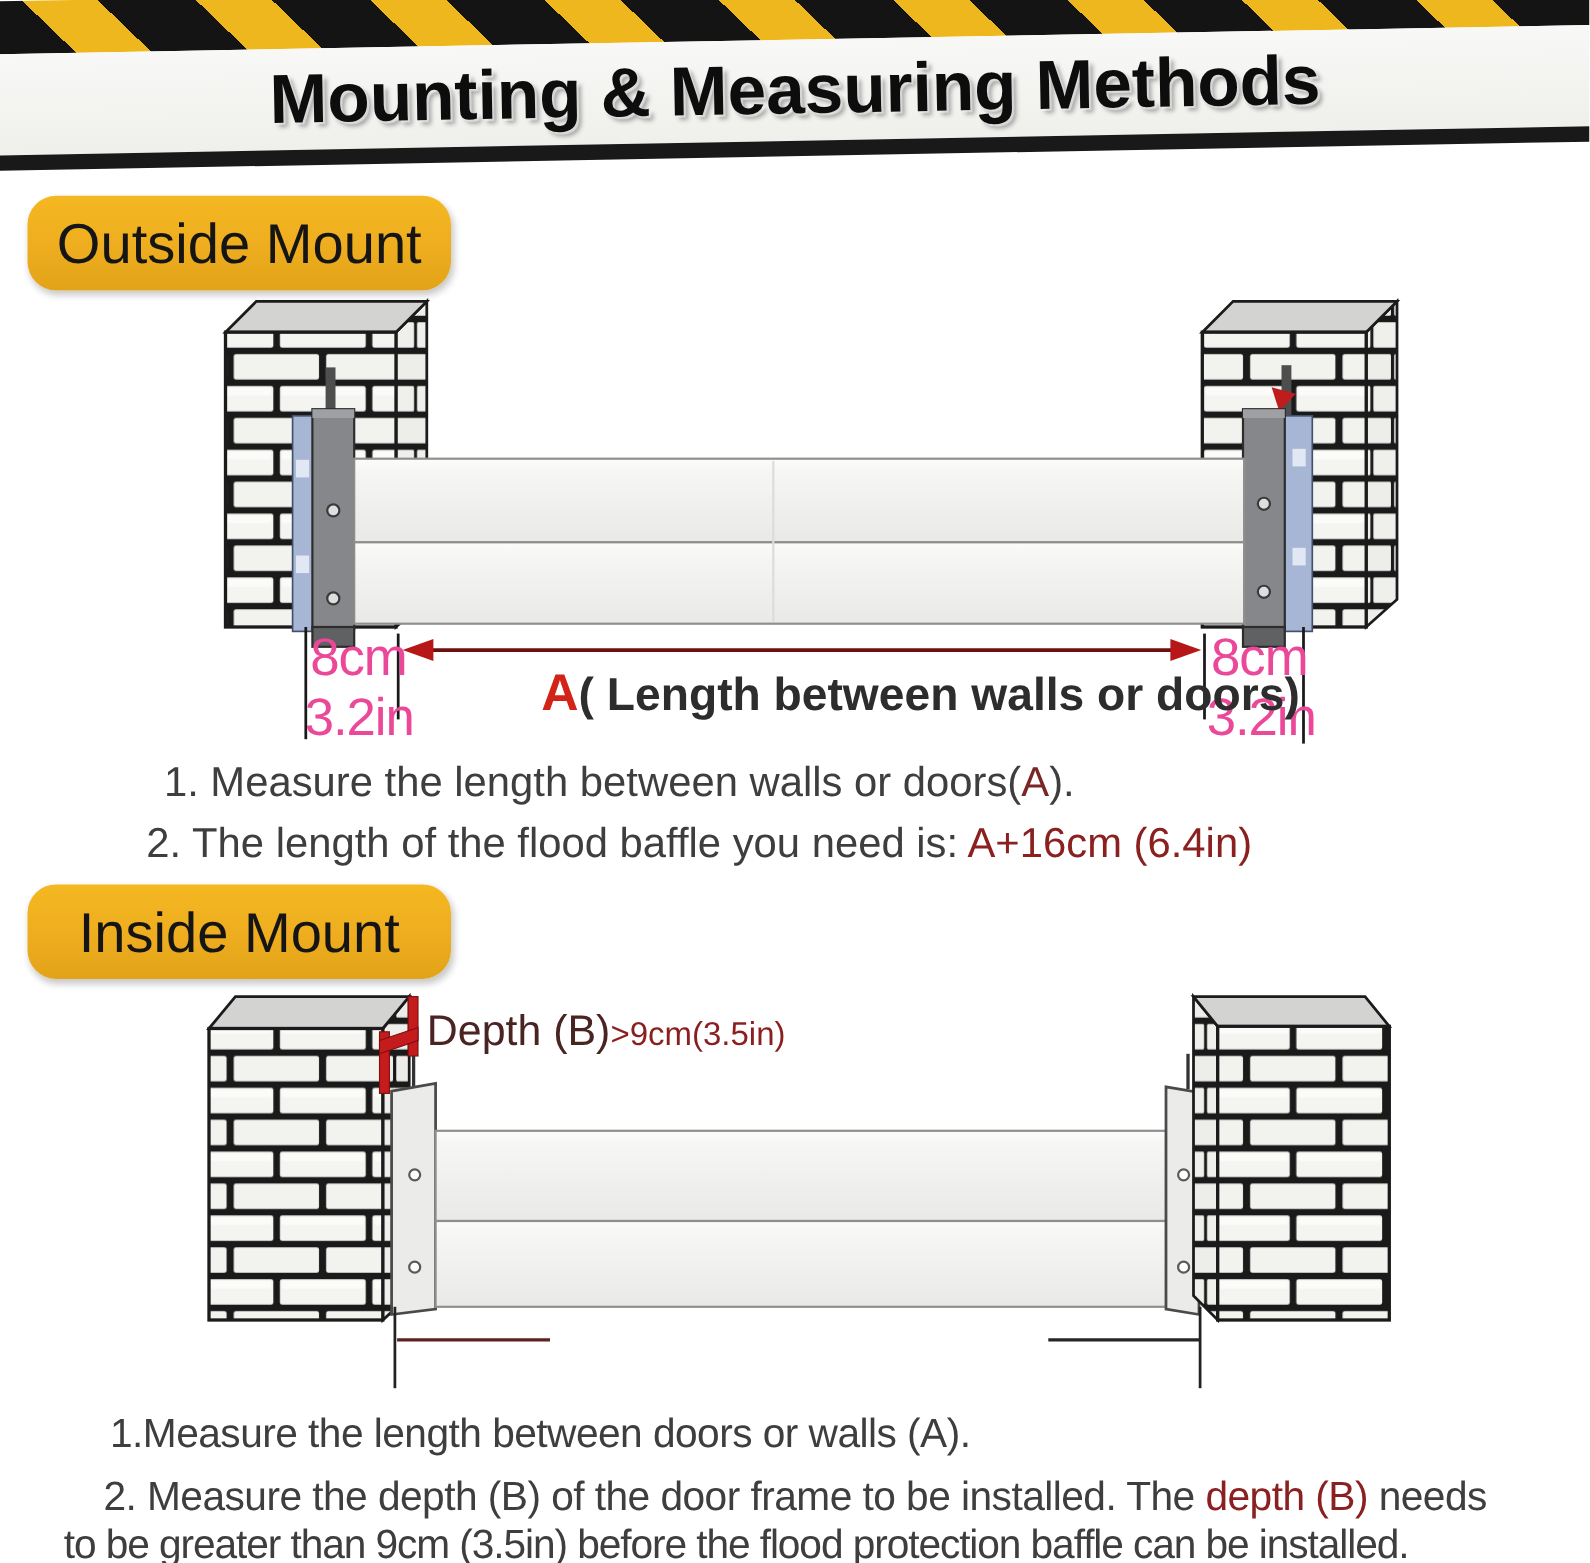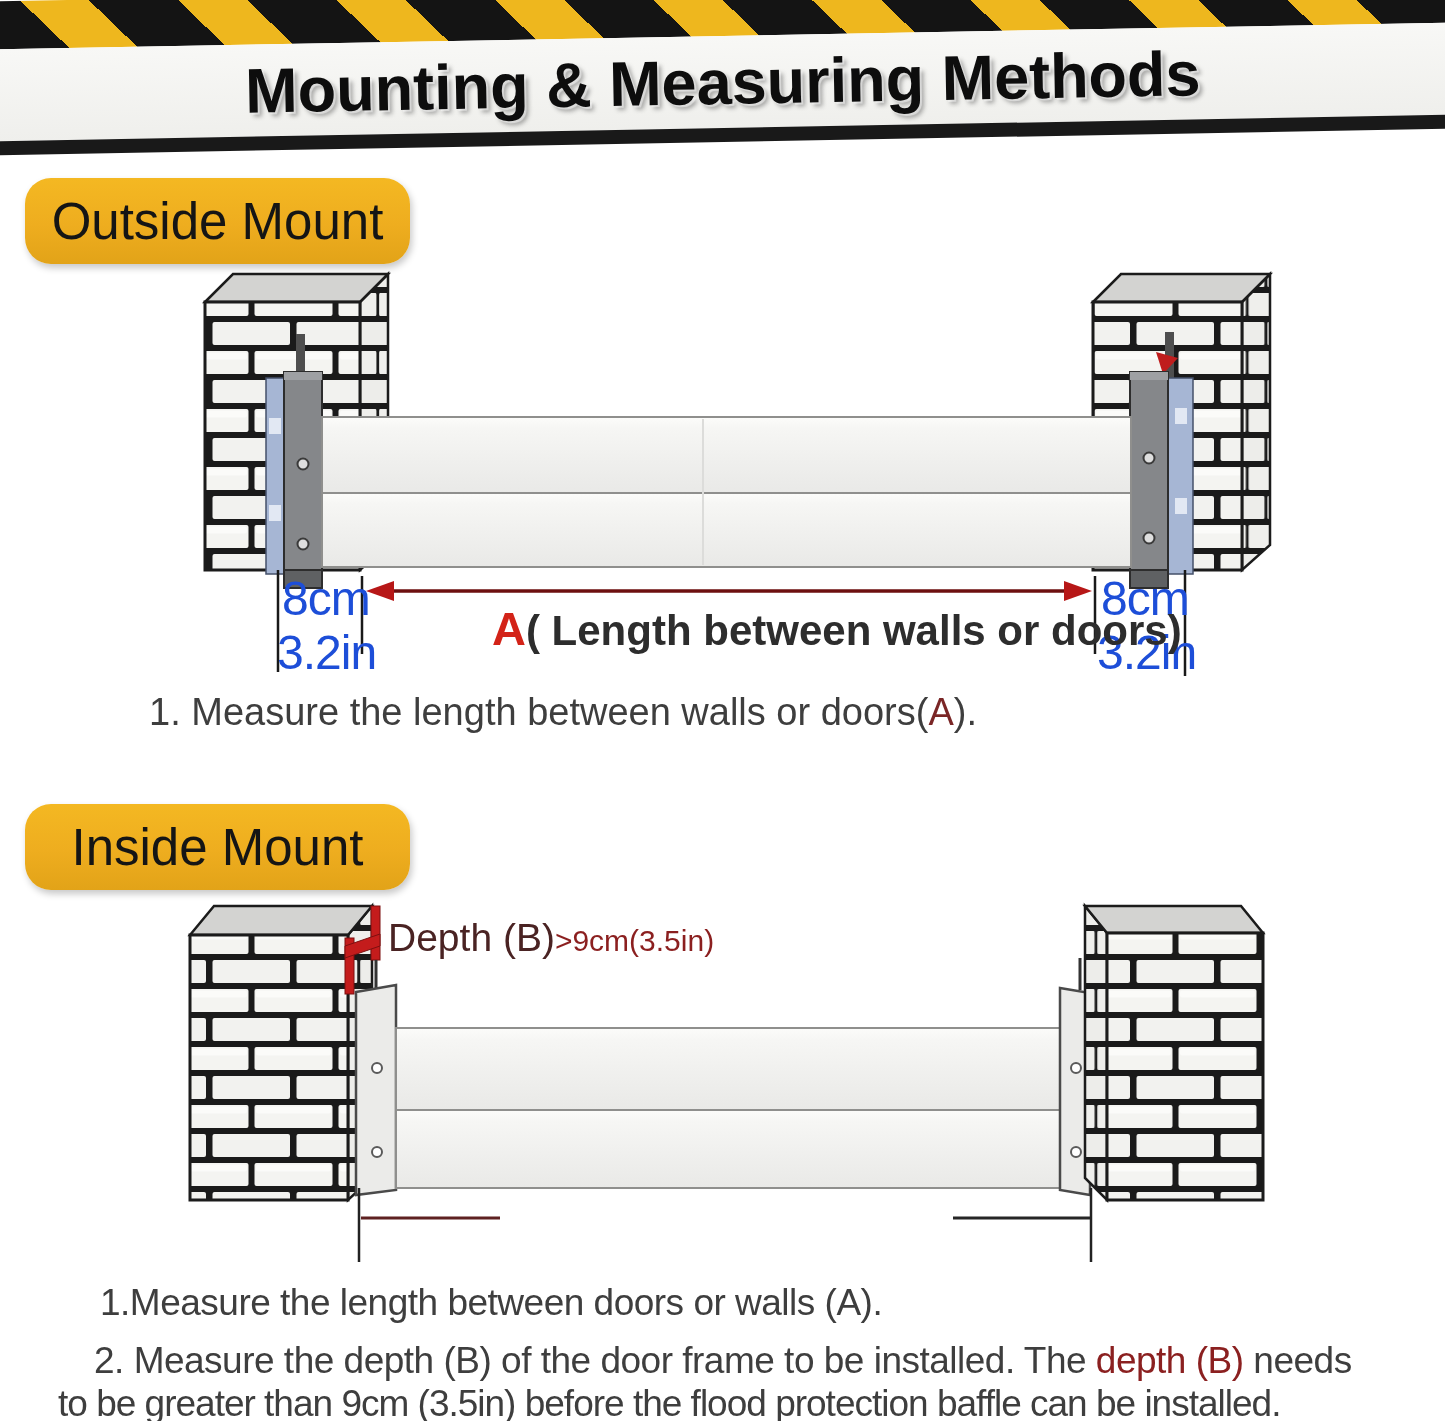--- a/index.html
+++ b/index.html
@@ -23,21 +23,21 @@
     background:linear-gradient(180deg,#f4b822 0%,#eead1f 55%,#e2a318 100%);
     box-shadow:2px 4px 7px rgba(0,0,0,.22);
     display:flex;align-items:center;justify-content:center;
     font-size:51px;color:#151515;
   }
   .badge-outside{top:178px;}
   .badge-inside{top:804px;text-align:center;}
   
   .layer{position:absolute;top:0;left:0;}
   
-  .dimtxt{position:absolute;font-size:48px;color:#1d4ed8;letter-spacing:-1px;white-space:nowrap;text-align:right;}
+  .dimtxt{position:absolute;font-size:48px;color:#ec4899;letter-spacing:-1px;white-space:nowrap;text-align:right;}
   .t-8cm-l{left:282px;top:571px;}
   .t-32in-l{left:277px;top:625px;}
   .t-8cm-r{left:1101px;top:571px;}
   .t-32in-r{left:1097px;top:625px;}
   .alabel{position:absolute;left:492px;top:601px;white-space:nowrap;display:flex;align-items:baseline;}
   .alabel .big-a{font-size:47px;font-weight:700;color:#d32318;}
   .alabel .rest{font-size:42px;color:#2d2d2d;font-weight:bold;}
   .depthlabel{position:absolute;left:388px;top:916px;white-space:nowrap;display:flex;align-items:baseline;}
   .depthlabel .dl{font-size:39px;color:#4a2323;}
   .depthlabel .dv{font-size:30px;color:#8b1f1f;}
@@ -206,20 +206,23 @@
   <div class="dimtxt t-32in-r">3.2in</div>
 
   <div class="alabel">
     <span class="big-a">A</span>
       <span class="rest">( Length between walls or doors)</span>
   </div>
 
   <div class="step s1-1">
     <span>1. Measure the length between walls or doors(</span><span class="acc-soft">A</span><span>).</span>
   </div>
+  <div class="step s1-2">
+    <span>2. The length of the flood baffle you need is: </span><span class="acc-red">A+16cm (6.4in)</span>
+  </div>
 
   <div class="depthlabel">
     <span class="dl">Depth (B) </span>
       <span class="dv">&gt;9cm(3.5in)</span>
   </div>
 
   <div class="step s2-1">1.Measure the length between doors or walls (A).</div>
   <div class="step s2-2">
     <span>2. Measure the depth (B) of the door frame to be installed. The </span><span class="acc-red">depth (B)</span><span> needs</span>
   </div>

